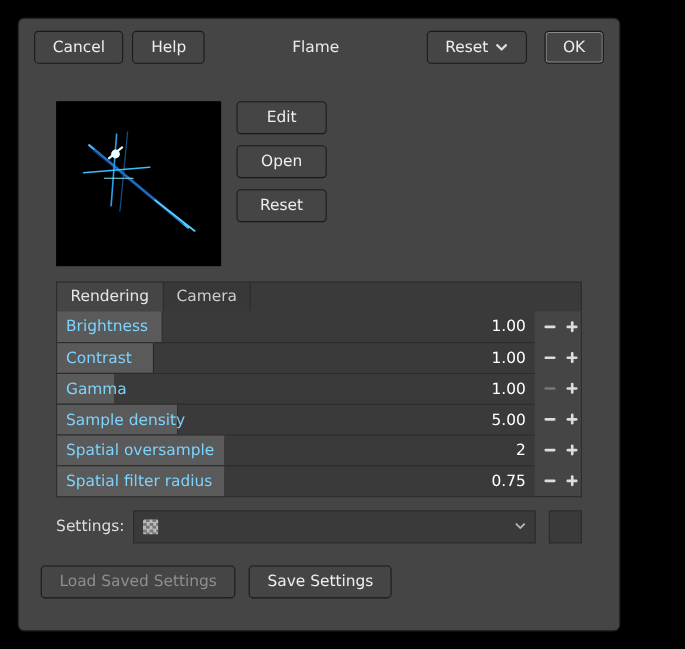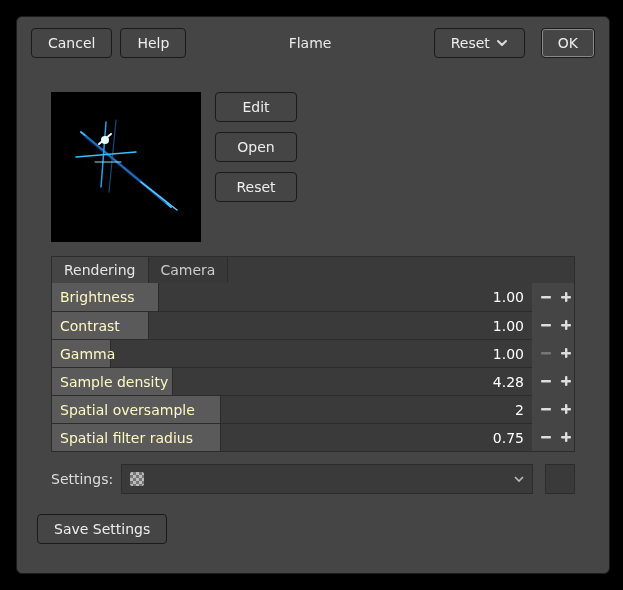--- a/index.html
+++ b/index.html
@@ -1,16 +1,16 @@
 <!DOCTYPE html>
 <html><head>
 <meta charset="utf-8">
 <style>
   html,body{margin:0;padding:0;background:#000;font-family:"Segoe UI","DejaVu Sans",sans-serif;font-size:14px;color:#e6e6e6;}
-  .window{position:relative;margin:16px;width:594px;height:558px;background:#454545;border:1px solid #1c1c1c;border-radius:6px;box-sizing:border-box;}
+  .window{position:relative;margin:16px;width:548px;height:558px;background:#454545;border:1px solid #1c1c1c;border-radius:6px;box-sizing:border-box;}
   
   .topbar{display:flex;align-items:center;padding:11px 14px 0 14px;gap:8px;}
   .btn{display:inline-flex;align-items:center;justify-content:center;height:30px;padding:0 16px;background:#454545;border:1px solid #1a1a1a;border-radius:4px;color:#eee;cursor:pointer;box-sizing:border-box;}
   .btn-ok{margin-left:8px;box-shadow:inset 0 0 0 1px #8a8a8a;padding-left:16px;}
   .topbar .spacer{flex:1;}
   .title{font-weight:400;color:#eaeaea;}
   .chevron{margin-left:6px;}
   .chevron svg{display:block;}
   
   .body{padding:14px 14px 0 14px;}
@@ -24,21 +24,21 @@
   .tab-strip{display:flex;background:#3a3a3a;border:1px solid #2c2c2c;border-bottom:none;}
   .tab{padding:5px 12px;border-right:1px solid #2c2c2c;cursor:pointer;}
   .tab.active{background:#454545;}
   .tab.inactive{background:#383838;color:#ccc;}
   
   .sliders{border:1px solid #2c2c2c;border-top:none;}
   .srow{display:flex;align-items:stretch;height:28px;}
   .slider{flex:1;position:relative;background:#3a3a3a;border-top:1px solid #2c2c2c;}
   .srow:first-child .slider{border-top:none;}
   .slider-fill{position:absolute;left:0;top:0;bottom:0;background:#5a5a5a;border-right:1px solid #2a2a2a;}
-  .slider-label{position:absolute;left:8px;top:0;bottom:0;display:flex;align-items:center;color:#fef9c3;font-size:14px;}
+  .slider-label{position:absolute;left:8px;top:0;bottom:0;display:flex;align-items:center;color:#7dd3fc;font-size:14px;}
   .slider-value{position:absolute;right:8px;top:0;bottom:0;display:flex;align-items:center;color:#fff;font-size:14px;}
   .stepper{display:flex;align-items:center;padding-left:6px;gap:4px;}
   .step-btn{width:16px;height:22px;display:flex;align-items:center;justify-content:center;cursor:pointer;color:#ddd;}
   .step-btn.disabled{color:#777;cursor:default;}
   .step-btn svg{display:block;}
   
   .cmap-row{display:flex;align-items:center;margin:12px 20px 0 20px;gap:8px;}
   .cmap-label{color:#ddd;}
   .combo{flex:1;height:28px;background:#3a3a3a;border:1px solid #2c2c2c;display:flex;align-items:center;padding:0 8px;cursor:pointer;position:relative;}
   .combo .swatch{width:14px;height:14px;margin-right:8px;background:repeating-conic-gradient(#777 0 25%,#bbb 0 50%) 0 0/6px 6px;border-radius:2px;}
@@ -171,21 +171,21 @@
                   <rect x="2" y="6" width="10" height="2.4" rx="1" fill="currentColor"></rect>
                   <rect x="6" y="2" width="2.4" height="10" rx="1" fill="currentColor"></rect>
                 </svg>
               </div>
             </div>
           </div>
           <div class="srow">
             <div class="slider">
               <div class="slider-fill" style="width:25%"></div>
               <div class="slider-label">Sample density</div>
-              <div class="slider-value">4.28</div>
+              <div class="slider-value">5.00</div>
             </div>
             <div class="stepper">
               <div class="step-btn">
                 <svg width="14" height="14" viewBox="0 0 14 14">
                   <rect x="2" y="6" width="10" height="2.4" rx="1" fill="currentColor"></rect>
                 </svg>
               </div>
               <div class="step-btn">
                 <svg width="14" height="14" viewBox="0 0 14 14">
                   <rect x="2" y="6" width="10" height="2.4" rx="1" fill="currentColor"></rect>
@@ -246,18 +246,21 @@
               <path d="M1 3l4 4 4-4" fill="none" stroke="#bbb" stroke-width="1.6"></path>
             </svg>
         </span>
       </div>
       <div class="combo-sq"></div>
     </div>
 
   </div>
 
   <div class="footer">
+    <div class="btn disabled">
+        <span>Load Saved Settings</span>
+      </div>
     <div class="btn">
         <span>Save Settings</span>
       </div>
   </div>
 
 </div>
 
 </body></html>

